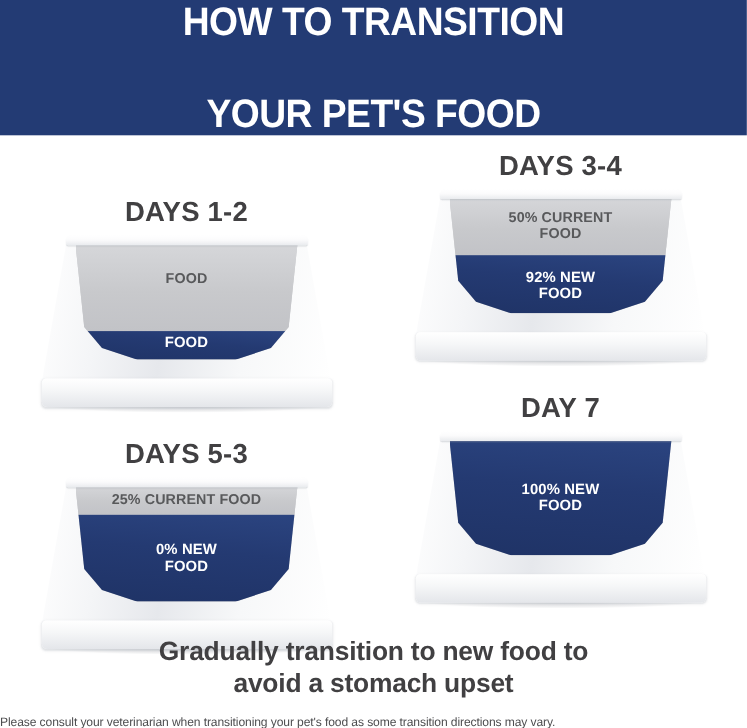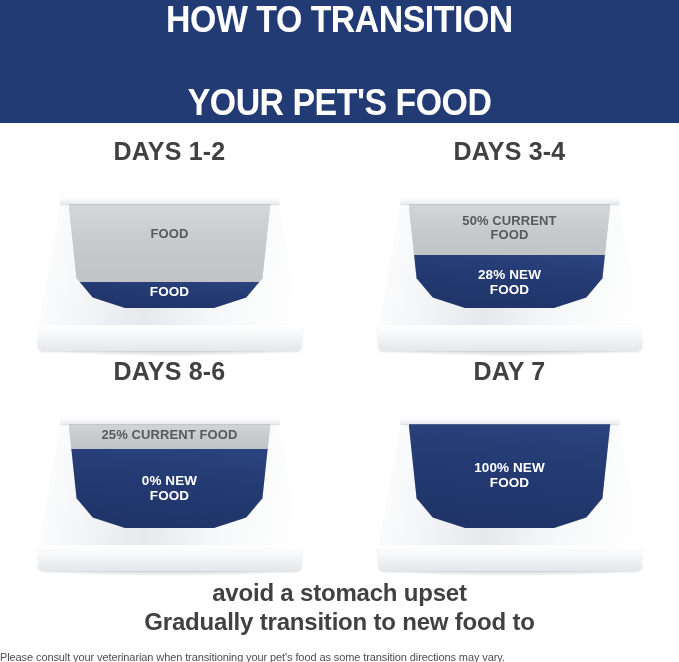--- a/index.html
+++ b/index.html
@@ -45,41 +45,41 @@
     left: 0;
     top: 123px;
     width: 679px;
     height: 450px;
   }
   .bowl-panel {
     position: absolute;
     width: 339px;
     height: 222px;
   }
-  .bowl-panel.col-0 { left: 0px; }
+  .bowl-panel.col-0 { left: 0px; margin-top: 42px; }
   .bowl-panel.col-1 { left: 340px; }
   .bowl-panel.row-0 { top: 8px; }
   .bowl-panel.row-1 { top: 228px; }
 
   .panel-title {
     position: absolute;
     top: 6px;
     left: 0;
     width: 100%;
     text-align: center;
     font-size: 25px;
     font-weight: bold;
     color: #414042;
     letter-spacing: 0.2px;
   }
 
   
   .bowl {
     position: absolute;
-    top: 64px;
+    top: 41px;
     left: 50%;
     margin-left: -132px;
     width: 264px;
     height: 156px;
   }
   
   .bowl-shadow {
     position: absolute;
     left: 8px;
     bottom: -5px;
@@ -235,32 +235,32 @@
       <div class="bowl-body"></div>
       <div class="bowl-cavity">
         <div class="fill-current" style="height: 53px;">
           <div class="fill-label label-current" style="top: 11.5px;">
             <div>50% CURRENT</div>
             <div>FOOD</div>
           </div>
         </div>
         <div class="fill-new" style="height: 53px;">
           <div class="fill-label label-new" style="top: 11.5px;">
-            <div>28% NEW</div>
+            <div>92% NEW</div>
             <div>FOOD</div>
           </div>
         </div>
       </div>
       <div class="bowl-rim"></div>
       <div class="bowl-base"></div>
     </div>
   </div>
 
   <div class="bowl-panel row-1 col-0">
-    <div class="panel-title">DAYS 8-6</div>
+    <div class="panel-title">DAYS 5-3</div>
     <div class="bowl">
       <div class="bowl-shadow"></div>
       <div class="bowl-body"></div>
       <div class="bowl-cavity">
         <div class="fill-current" style="height: 26.5px;">
           <div class="fill-label label-current" style="top: 5.75px;">
             <div>25% CURRENT FOOD</div>
             <div></div>
           </div>
         </div>
@@ -292,17 +292,17 @@
       </div>
       <div class="bowl-rim"></div>
       <div class="bowl-base"></div>
     </div>
   </div>
 
 </div>
 
 <div class="footer">
   <div class="footer-headline">
+    <div>Gradually transition to new food to</div>
     <div>avoid a stomach upset</div>
-    <div>Gradually transition to new food to</div>
   </div>
   <div class="footer-note">Please consult your veterinarian when transitioning your pet's food as some transition directions may vary.</div>
 </div>
 
 </body></html>

